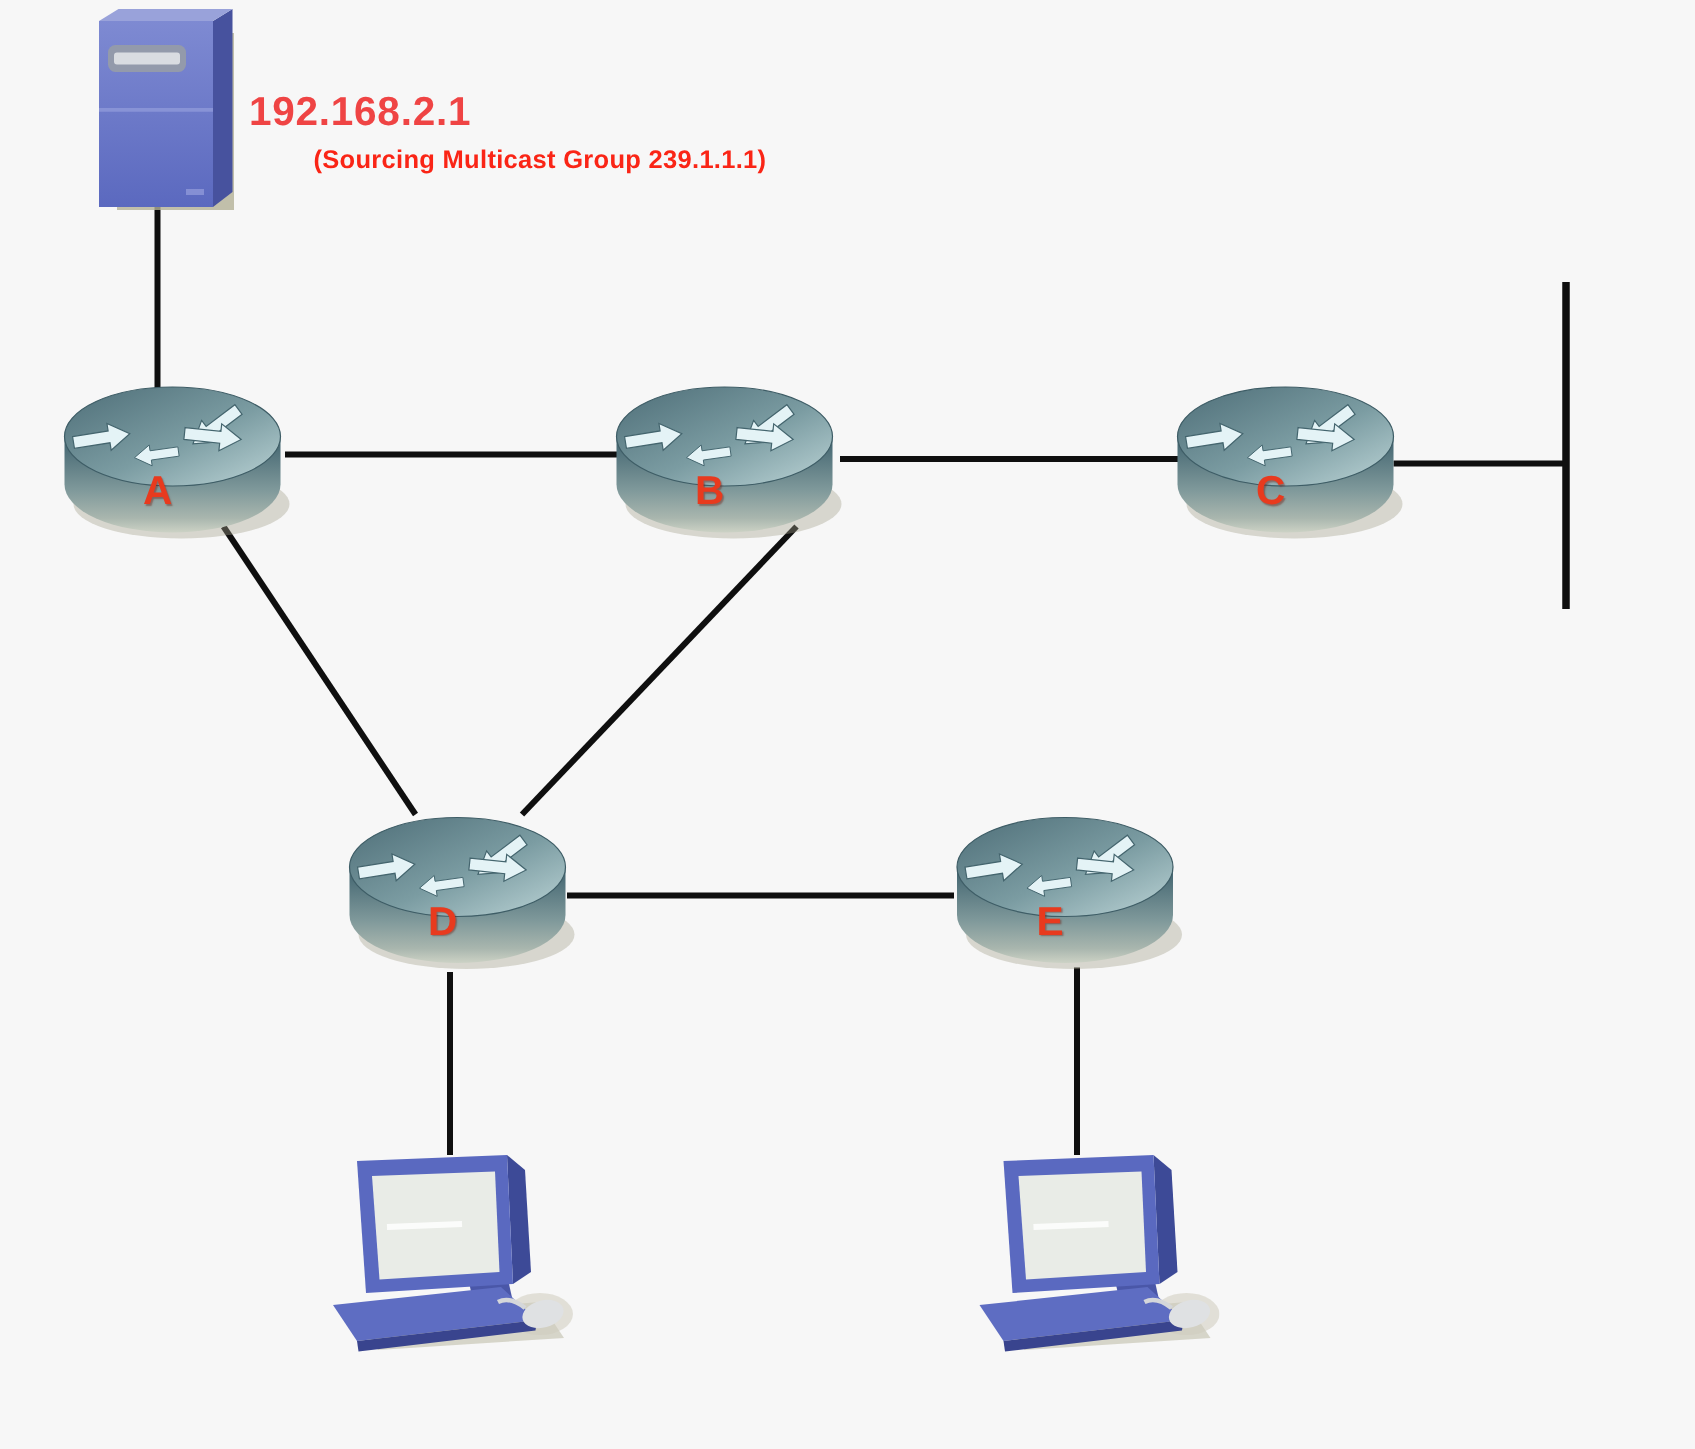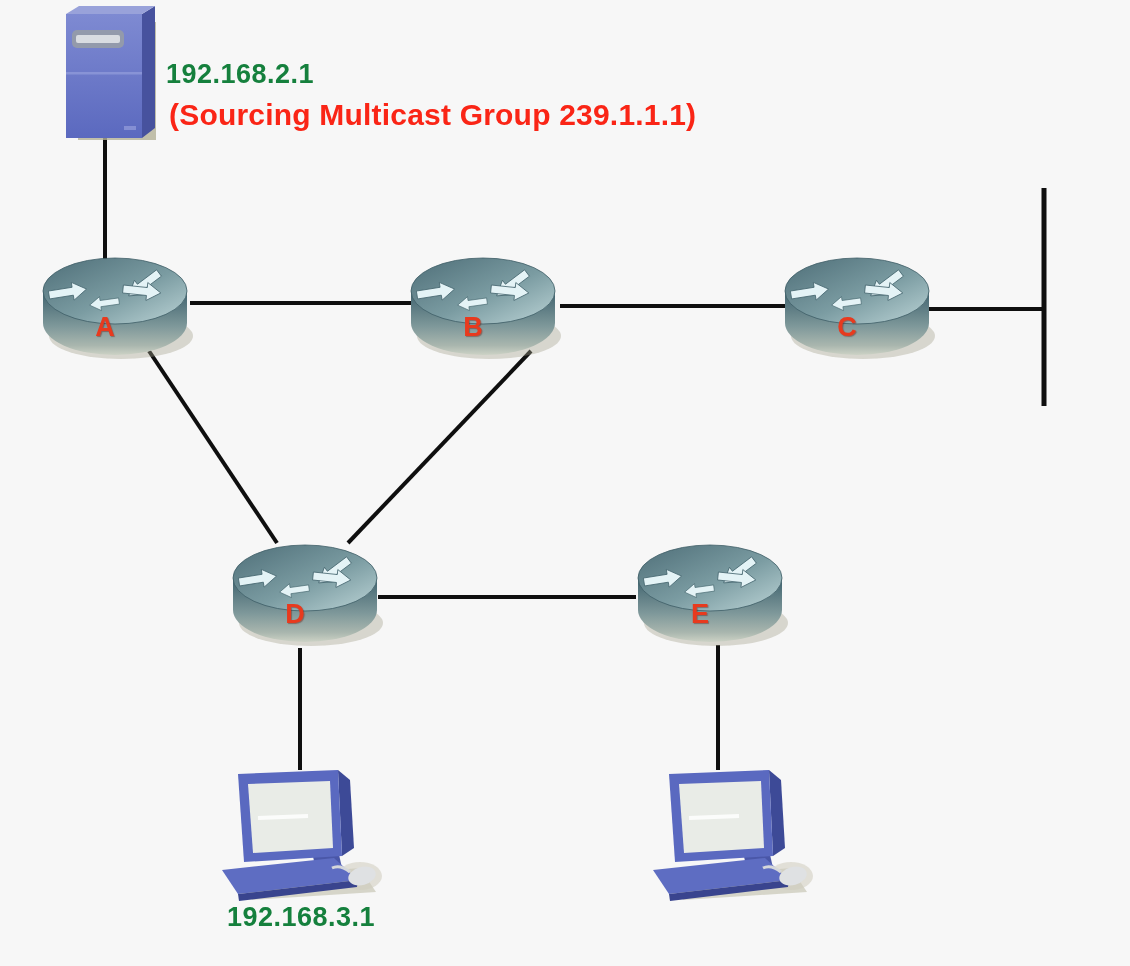--- a/index.html
+++ b/index.html
@@ -11,25 +11,25 @@
   .links-layer{position:absolute;left:0;top:0;z-index:1;}
   .node{position:absolute;z-index:2;}
   .node svg{display:block;}
   .rletter{
     position:absolute;left:52px;top:67px;width:36px;text-align:center;
     font-size:27px;font-weight:bold;line-height:1;color:#e83a1e;
     text-shadow:1px 1px 1px rgba(110,30,20,.45);
   }
   .ip-label{
     position:absolute;z-index:3;font-weight:bold;font-size:27px;line-height:1.1;
-    color:#15803d;letter-spacing:.5px;white-space:nowrap;
+    color:#ef4444;letter-spacing:.5px;white-space:nowrap;
   }
   .note-label{
-    position:absolute;z-index:3;font-weight:bold;font-size:30px;line-height:1.1;
-    color:#fa2516;letter-spacing:.2px;white-space:nowrap;
+    position:absolute;z-index:3;font-weight:bold;font-size:17px;line-height:1.1;
+    color:#fa2516;letter-spacing:.2px;white-space:nowrap;margin-left:40px;
   }
   .defs-holder{position:absolute;width:0;height:0;overflow:hidden;}
 </style>
 </head>
 <body>
 
 <div class="canvas">
 
   <svg class="defs-holder" aria-hidden="true">
     <defs>
@@ -140,15 +140,14 @@
       </svg>
   </div>
   <div class="node" style="left:643px;top:756px">
     <svg width="170" height="150" viewBox="0 0 170 150">
         <use href="#pcSym"></use>
       </svg>
   </div>
 
   <div class="ip-label" style="left:166px;top:60px">192.168.2.1</div>
   <div class="note-label" style="left:169px;top:98px">(Sourcing Multicast Group 239.1.1.1)</div>
-  <div class="ip-label" style="left:227px;top:903px">192.168.3.1</div>
 
 </div>
 
 </body></html>

